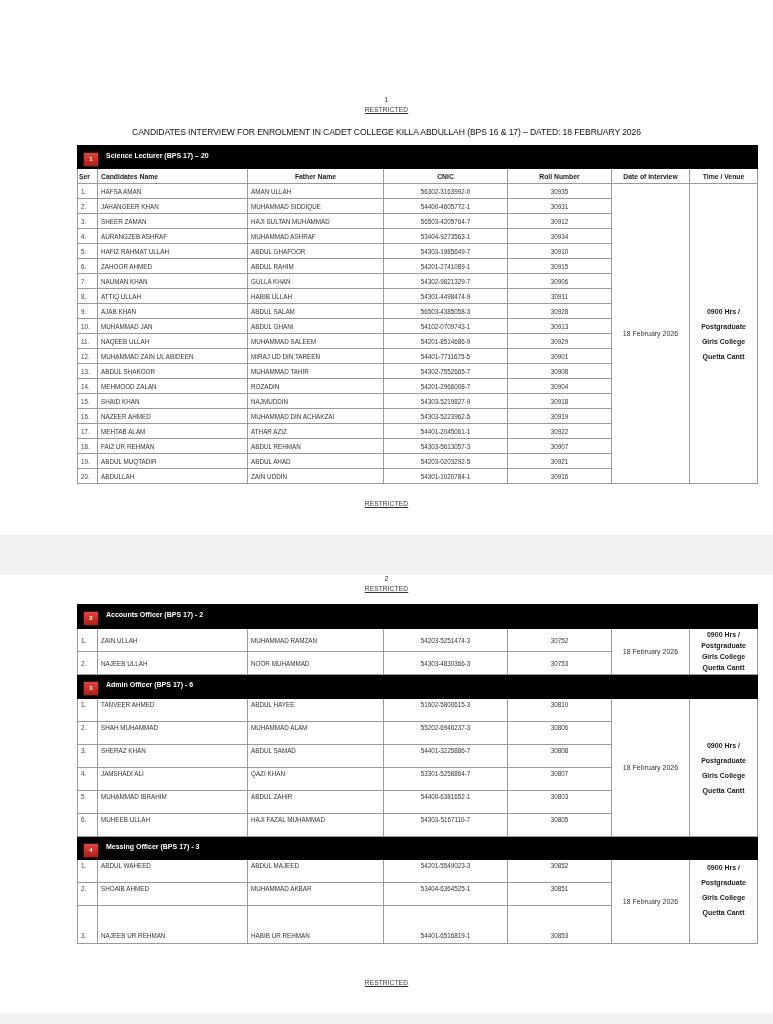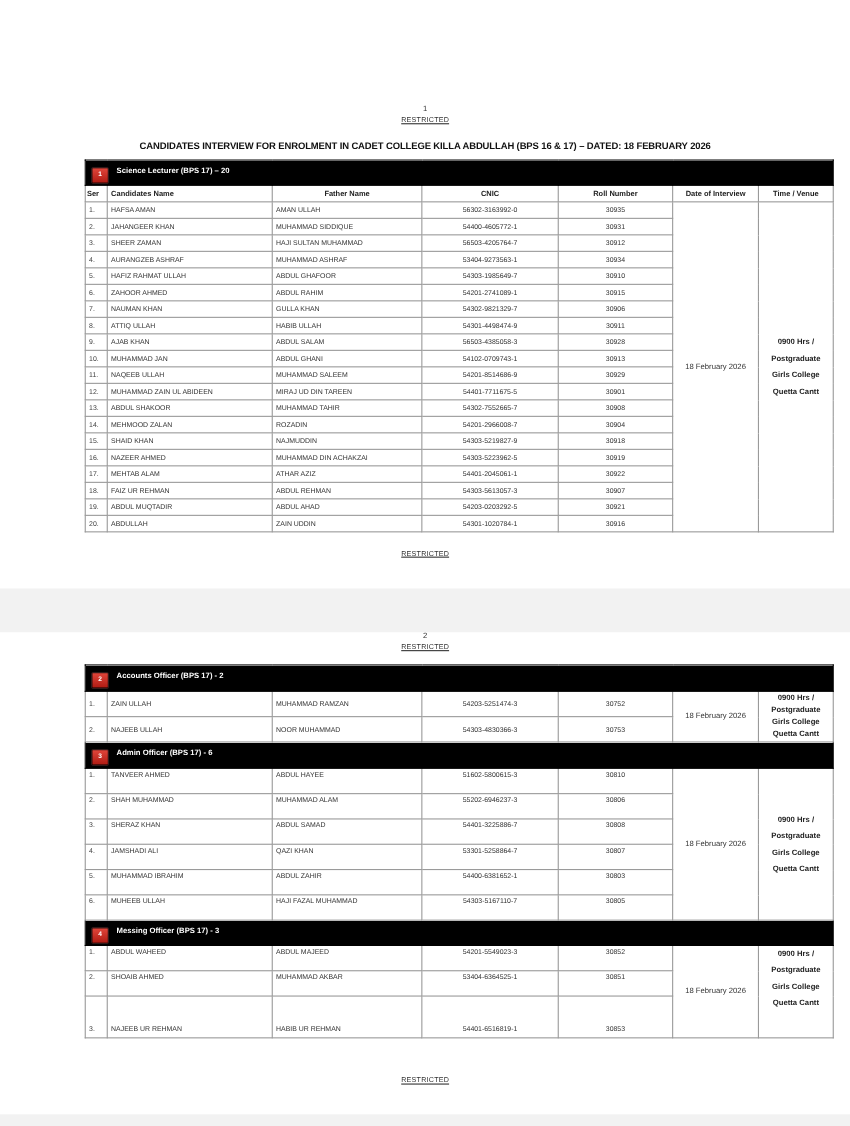--- a/index.html
+++ b/index.html
@@ -1,21 +1,21 @@
 <!DOCTYPE html>
 <html><head>
 <meta charset="utf-8">
 <style>
   html, body { margin:0; padding:0; }
   body { width:773px; height:1024px; background:#ffffff; font-family:"Liberation Sans", sans-serif; color:#222; position:relative; overflow:hidden; }
   .page { position:absolute; left:0; width:773px; background:#fff; }
   .gap { position:absolute; left:0; width:773px; background:#f2f2f2; }
   .pagenum { position:absolute; left:0; width:773px; text-align:center; font-size:7px; color:#333; }
   .restricted { position:absolute; left:0; width:773px; text-align:center; font-size:6.5px; color:#333; text-decoration:underline; letter-spacing:0.2px; }
-  .title { position:absolute; left:0; width:773px; text-align:center; font-size:8.6px; font-weight:bold; color:#111; letter-spacing:-0.1px; }
+  .title { position:absolute; left:0; width:773px; text-align:center; font-size:8.6px; font-weight:normal; color:#111; letter-spacing:-0.1px; }
   table { position:absolute; left:77px; width:680px; border-collapse:collapse; table-layout:fixed; font-size:6.3px; }
   td, th { border:1px solid #9a9a9a; padding:0 3px; overflow:hidden; white-space:nowrap; color:#333; }
   th { font-weight:bold; color:#222; font-size:6.8px; }
   .sec-row td { background:#000; color:#fff; border-color:#000; padding:0; position:relative; }
   .sec-inner { display:flex; align-items:flex-start; height:100%; }
   .badge { display:inline-block; width:14px; height:13px; margin:4px 6px 0 6px; background:linear-gradient(#e0453a,#b01c14); color:#fff; font-size:6px; font-weight:bold; text-align:center; line-height:13px; box-shadow:0 0 1px #f88; }
   .sec-label { font-weight:bold; font-size:7px; color:#fff; padding-top:3px; padding-left:2px; }
   .c { text-align:center; }
   .venue { text-align:center; font-weight:bold; font-size:7px; color:#222; white-space:normal; line-height:15px; }
   .venue.tight { line-height:11px; }

